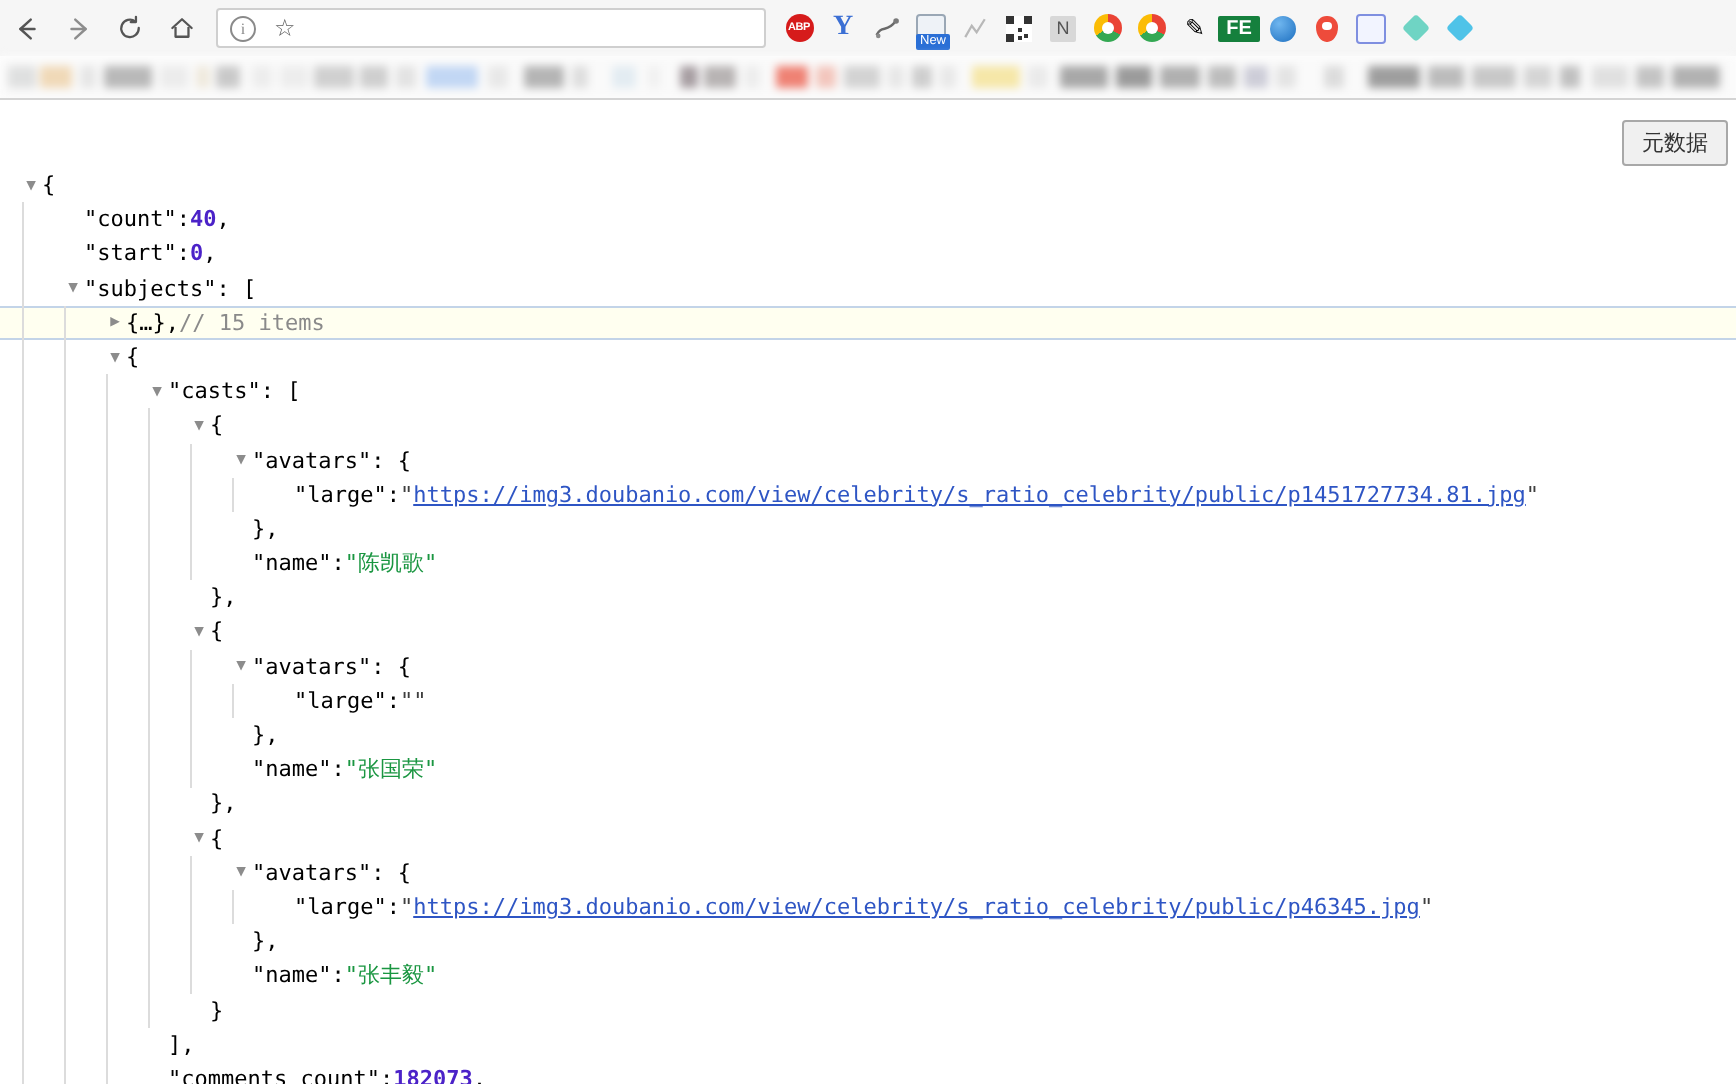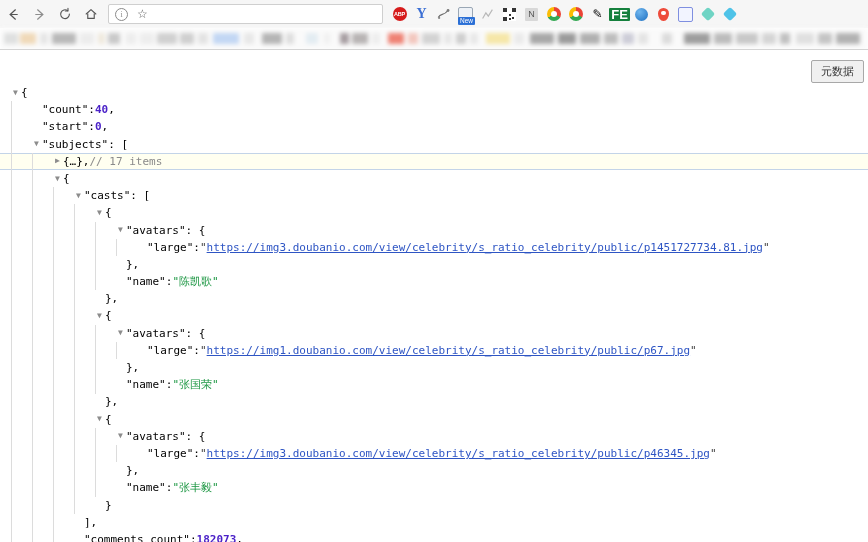--- a/index.html
+++ b/index.html
@@ -132,21 +132,21 @@
     width: 14px; height: 14px; border-radius: 50%;
     background: conic-gradient(#ea4335 0 33%, #34a853 0 66%, #fbbc05 0 100%);
     position: relative;
   }
   .ext-chrome-ring::after {
     content:''; position:absolute; inset:4px; border-radius:50%; background:#fff;
   }
   .ext-pencil { font-size: 12px; line-height: 1; }
   .ext-fe {
     width: 26px; height: 13px; background: #15803d;
-    color: #fff; font-size: 13px; font-weight: bold;
+    color: #fff; font-size: 10px; font-weight: bold;
     display:flex; align-items:center; justify-content:center; border-radius:1px;
   }
   .ext-globe {
     width: 13px; height: 13px; border-radius: 50%;
     background: radial-gradient(circle at 35% 30%, #6fb6ef, #1d6fc0);
   }
   .ext-pin {
     width: 11px; height: 13px;
     background: #ee4b3b;
     border-radius: 50% 50% 50% 50% / 44% 44% 60% 60%;
@@ -441,21 +441,21 @@
         <div class="row">
           <span class="ind" style="width: 27px;"></span>
           <span class="tri">▼</span>
           <span class="k-key">"subjects"</span>
           <span class="k-punct">: [</span>
         </div>
         <div class="row collapsed-row">
           <span class="ind" style="width: 48px;"></span>
           <span class="tri">▶</span>
           <span class="k-punct">{…},</span>
-          <span class="k-cmt"> // 17 items</span>
+          <span class="k-cmt"> // 15 items</span>
         </div>
         <div class="row">
           <span class="ind" style="width: 48px;"></span>
           <span class="tri">▼</span>
           <span class="k-punct">{</span>
         </div>
         <div class="row">
           <span class="ind" style="width: 69px;"></span>
           <span class="tri">▼</span>
           <span class="k-key">"casts"</span>
@@ -508,21 +508,20 @@
           <span class="tri">▼</span>
           <span class="k-key">"avatars"</span>
           <span class="k-punct">: {</span>
         </div>
         <div class="row">
           <span class="ind" style="width: 132px;"></span>
           <span class="tri blank">▼</span>
           <span class="k-key">"large"</span>
           <span class="k-punct">: </span>
           <span class="k-quote">"</span>
-          <span class="k-link">https://img1.doubanio.com/view/celebrity/s_ratio_celebrity/public/p67.jpg</span>
           <span class="k-quote">"</span>
         </div>
         <div class="row">
           <span class="ind" style="width: 111px;"></span>
           <span class="tri blank">▼</span>
           <span class="k-punct">},</span>
         </div>
         <div class="row">
           <span class="ind" style="width: 111px;"></span>
           <span class="tri blank">▼</span>

